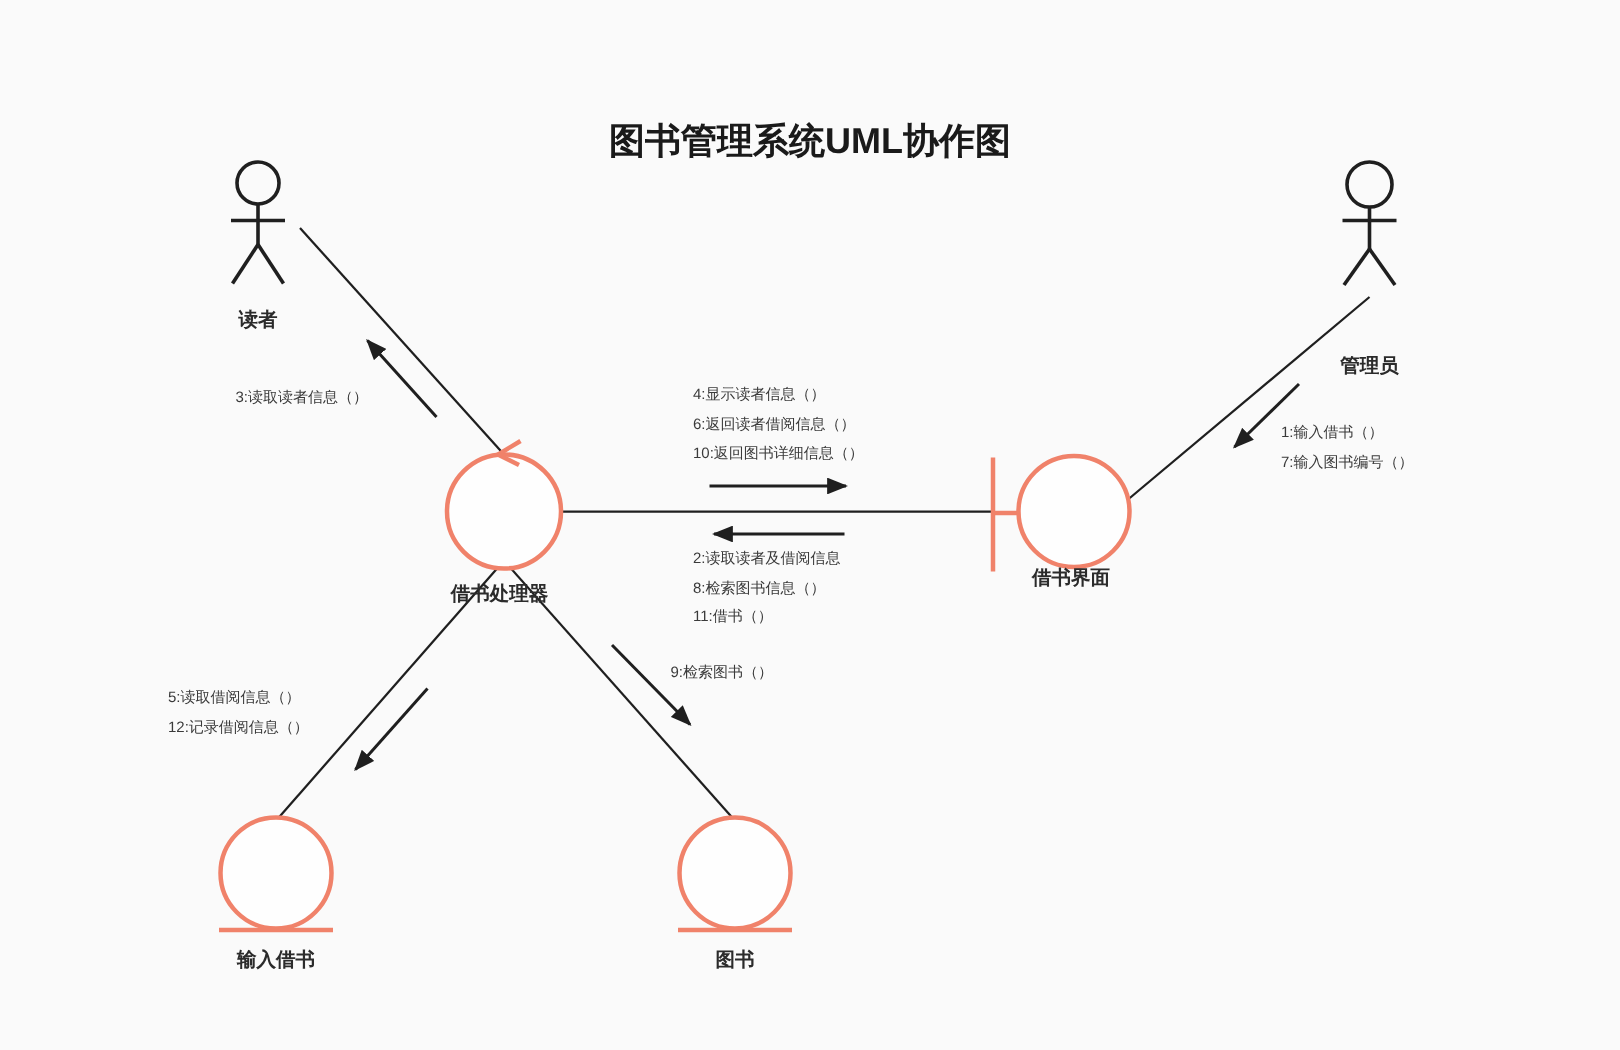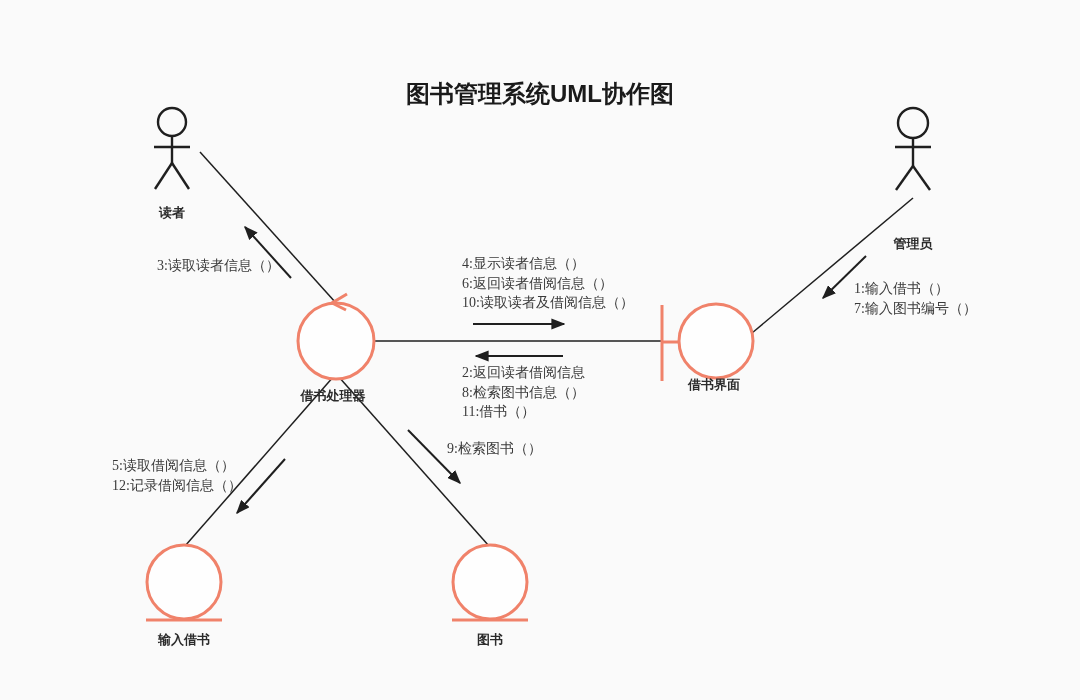--- a/index.html
+++ b/index.html
@@ -1,20 +1,20 @@
 <!DOCTYPE html>
 <html><head>
 <meta charset="utf-8">
 <style>
   html,body{margin:0;padding:0;background:#fafafa;}
   #canvas{position:relative;width:1080px;height:700px;background:#fafafa;font-family:"Liberation Sans",sans-serif;overflow:hidden;}
   #canvas>svg{position:absolute;left:0;top:0;}
   .title{position:absolute;left:0;top:34px;width:100%;text-align:center;font-size:24px;font-weight:bold;color:#1a1a1a;margin-top:44px;}
   .obj-label{position:absolute;transform:translateX(-50%);white-space:nowrap;font-size:13px;font-weight:bold;color:#2b2b2b;}
-  .msg{position:absolute;font-size:14px;line-height:19.5px;color:#3a3a3a;white-space:nowrap;font-family:Liberation Serif, serif;}
+  .msg{position:absolute;font-size:10px;line-height:19.5px;color:#3a3a3a;white-space:nowrap;}
 </style>
 </head>
 <body>
 
 <div id="canvas">
   <svg width="1080" height="700" viewBox="0 0 1080 700">
     <defs>
       <marker id="arrow" viewBox="0 0 10 8" refX="9" refY="4" markerWidth="7" markerHeight="5.6" orient="auto">
         <path d="M0,0 L10,4 L0,8 z" fill="#1f1f1f"></path>
       </marker>
@@ -87,24 +87,24 @@
   <div class="msg" style="left:157px;top:256px;">
     <div>3:读取读者信息（）</div>
   </div>
   <div class="msg" style="left:854px;top:279px;">
     <div>1:输入借书（）</div>
     <div>7:输入图书编号（）</div>
   </div>
   <div class="msg" style="left:462px;top:254px;">
     <div>4:显示读者信息（）</div>
     <div>6:返回读者借阅信息（）</div>
-    <div>10:读取读者及借阅信息（）</div>
+    <div>10:返回图书详细信息（）</div>
   </div>
   <div class="msg" style="left:462px;top:363px;">
-    <div>2:返回读者借阅信息</div>
+    <div>2:读取读者及借阅信息</div>
     <div>8:检索图书信息（）</div>
     <div>11:借书（）</div>
   </div>
   <div class="msg" style="left:112px;top:456px;">
     <div>5:读取借阅信息（）</div>
     <div>12:记录借阅信息（）</div>
   </div>
   <div class="msg" style="left:447px;top:439px;">
     <div>9:检索图书（）</div>
   </div>

